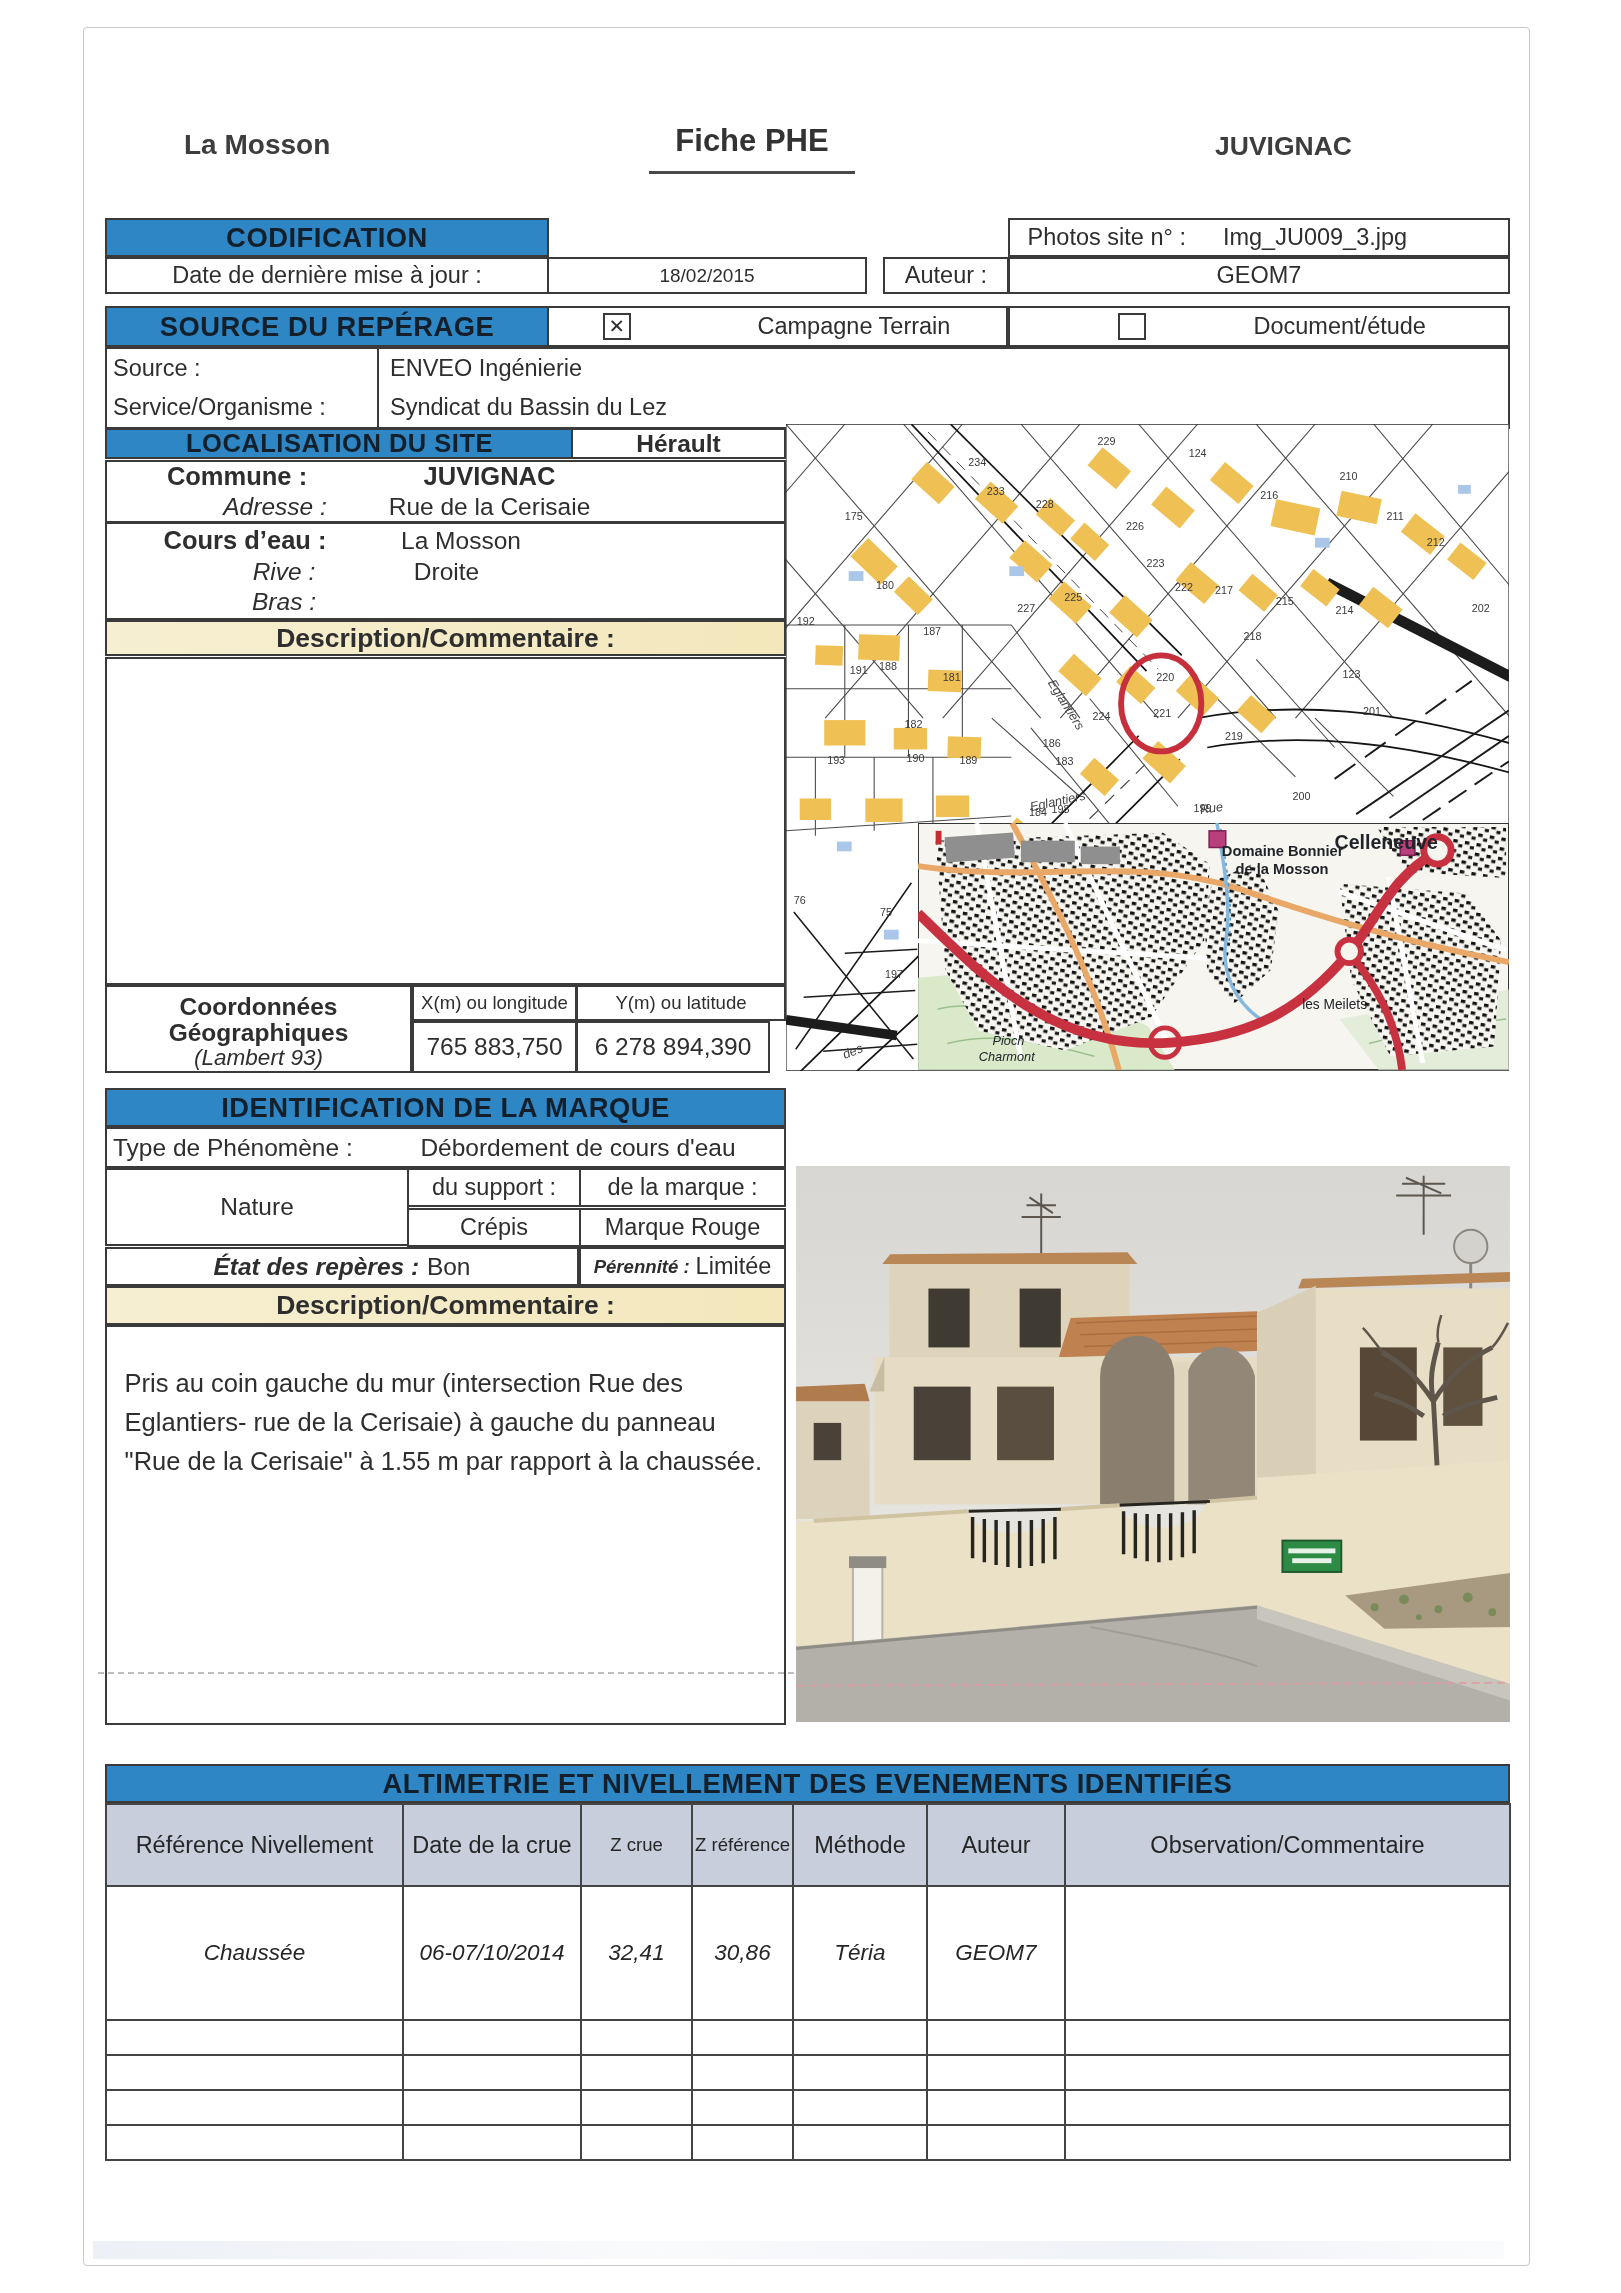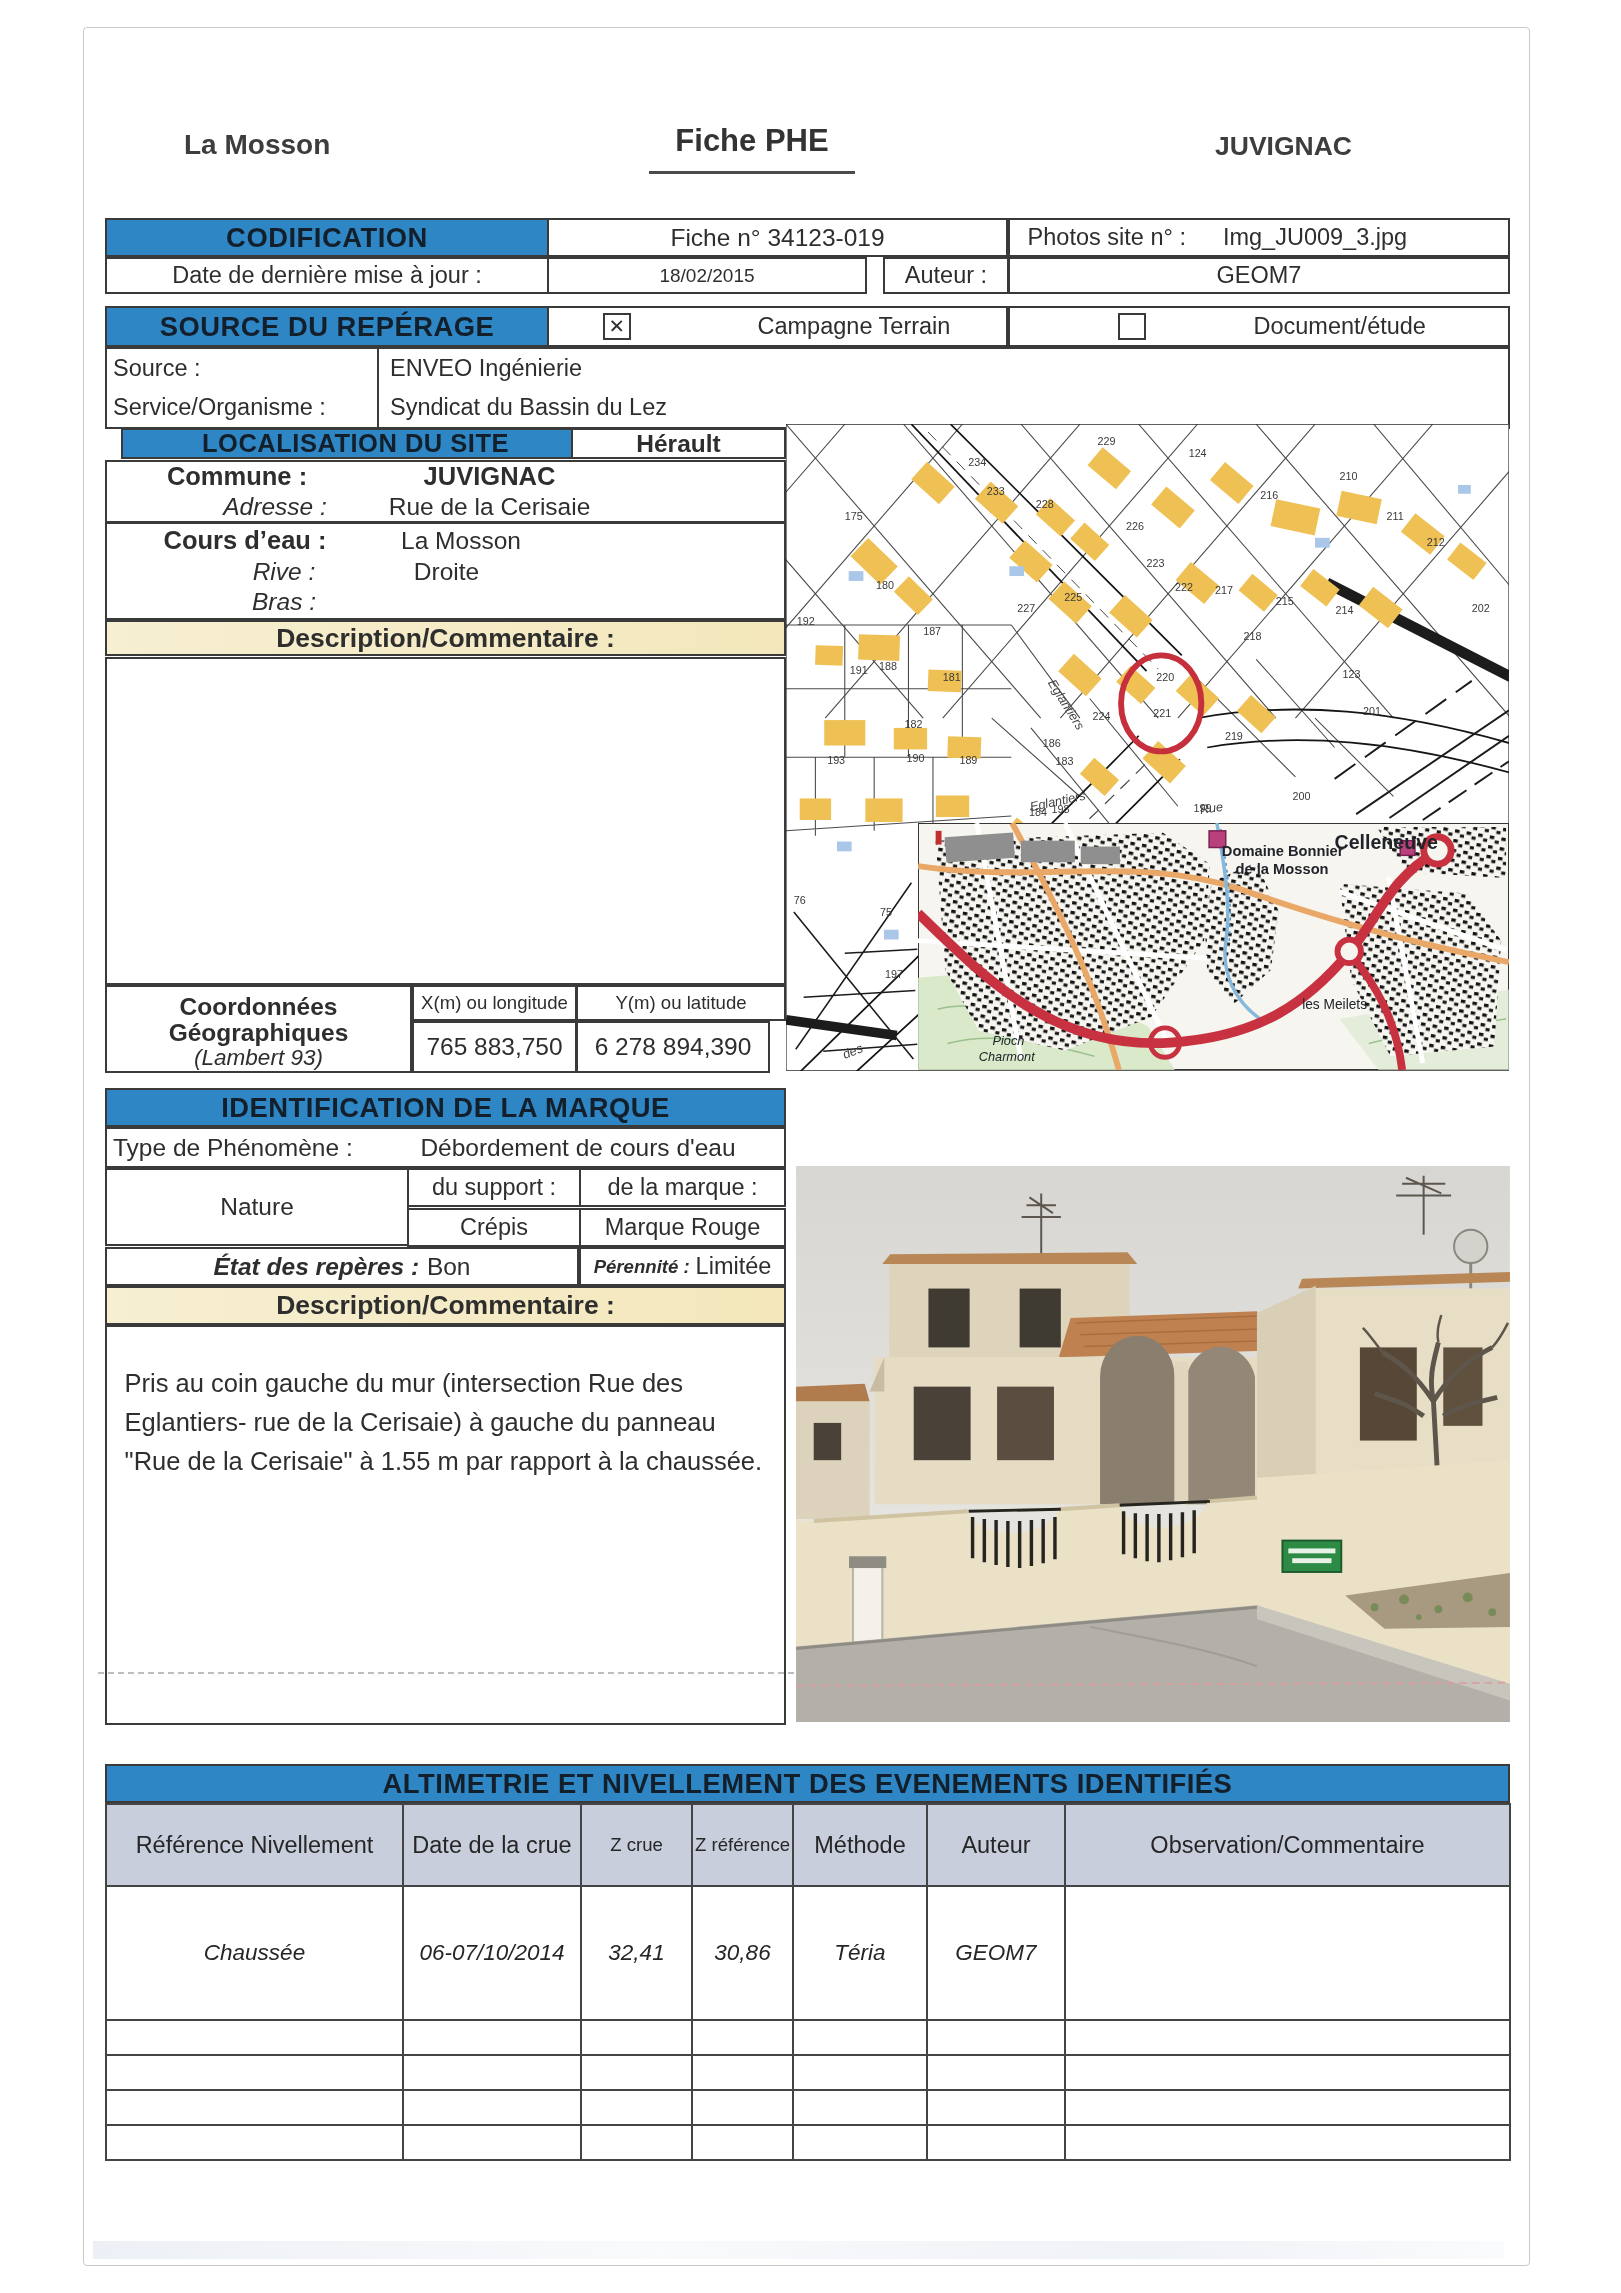--- a/index.html
+++ b/index.html
@@ -30,21 +30,20 @@
 <div class="page">
 
   <div class="abs frame" style="left:83px;top:27.4px;width:1445px;height:2237px;"></div>
 
   <div class="abs b" style="left:184px;top:129px;font-size:28px;color:#3d3d3d;">La Mosson</div>
   <div class="abs b" style="left:649px;top:123px;width:206px;text-align:center;font-size:31px;color:#333;
               border-bottom:3.9px solid #4a4a4a;padding-bottom:12px;">Fiche PHE</div>
   <div class="abs b" style="left:1215px;top:131px;font-size:26.5px;color:#3d3d3d;">JUVIGNAC</div>
 
   <div class="abs bluebar ctr" style="left:105px;top:218px;width:444px;height:39px;font-size:27.4px;">CODIFICATION</div>
-  <div class="abs cell ctr" style="left:547px;top:218px;width:461px;height:39px;font-size:24.5px;">Fiche n° 34123-019</div>
   <div class="abs cell" style="left:1008px;top:218px;width:502px;height:39px;display:flex;align-items:center;">
     <span style="font-size:23.5px;margin-left:17.6px;">Photos site n° :</span>
     <span style="font-size:23.5px;margin-left:37px;">Img_JU009_3.jpg</span>
   </div>
   <div class="abs cell ctr" style="left:105px;top:257px;width:444px;height:37px;font-size:23.5px;">Date de dernière mise à jour :</div>
   <div class="abs cell ctr" style="left:547px;top:257px;width:320px;height:37px;font-size:19px;">18/02/2015</div>
   <div class="abs cell ctr" style="left:883px;top:257px;width:126px;height:37px;font-size:23.5px;">Auteur :</div>
   <div class="abs cell ctr" style="left:1008px;top:257px;width:502px;height:37px;font-size:23.5px;">GEOM7</div>
 
   <div class="abs bluebar ctr" style="left:105px;top:306px;width:444px;height:41px;font-size:27.4px;">SOURCE DU REPÉRAGE</div>
@@ -57,21 +56,21 @@
     <span style="width:23.5px;height:23.5px;border:2px solid #3a3a3a;margin-left:108px;"></span>
     <span style="font-size:23.5px;margin-left:108px;">Document/étude</span>
   </div>
   <div class="abs cell" style="left:105px;top:347px;width:1405px;height:82px;"></div>
   <div class="abs" style="left:377px;top:349px;width:2px;height:78px;background:#3a3a3a;"></div>
   <div class="abs lft" style="left:113px;top:351px;width:255px;height:35px;font-size:23.5px;">Source :</div>
   <div class="abs lft" style="left:390px;top:351px;width:588px;height:35px;font-size:23.5px;">ENVEO Ingénierie</div>
   <div class="abs lft" style="left:113px;top:390px;width:263px;height:35px;font-size:23.5px;">Service/Organisme :</div>
   <div class="abs lft" style="left:390px;top:390px;width:588px;height:35px;font-size:23.5px;">Syndicat du Bassin du Lez</div>
 
-  <div class="abs bluebar ctr" style="left:121px;top:428px;width:469px;height:31px;font-size:25.5px;">LOCALISATION DU SITE</div>
+  <div class="abs bluebar ctr" style="left:105px;top:428px;width:469px;height:31px;font-size:25.5px;">LOCALISATION DU SITE</div>
   <div class="abs cell ctr b" style="left:571px;top:428px;width:215px;height:31px;font-size:24.5px;">Hérault</div>
 
   <div class="abs cell" style="left:105px;top:460px;width:681px;height:63px;"></div>
   <div class="abs ctr b" style="left:100px;top:462px;width:274px;height:29px;font-size:25.5px;">Commune :</div>
   <div class="abs ctr b" style="left:323px;top:462px;width:333px;height:29px;font-size:25.5px;">JUVIGNAC</div>
   <div class="abs ctr i" style="left:167px;top:492px;width:216px;height:29px;font-size:24.5px;">Adresse :</div>
   <div class="abs ctr" style="left:323px;top:492px;width:333px;height:29px;font-size:24.5px;">Rue de la Cerisaie</div>
 
   <div class="abs cell" style="left:105px;top:522px;width:681px;height:98px;"></div>
   <div class="abs ctr b" style="left:108px;top:526px;width:274px;height:29px;font-size:25.5px;">Cours d’eau :</div>

